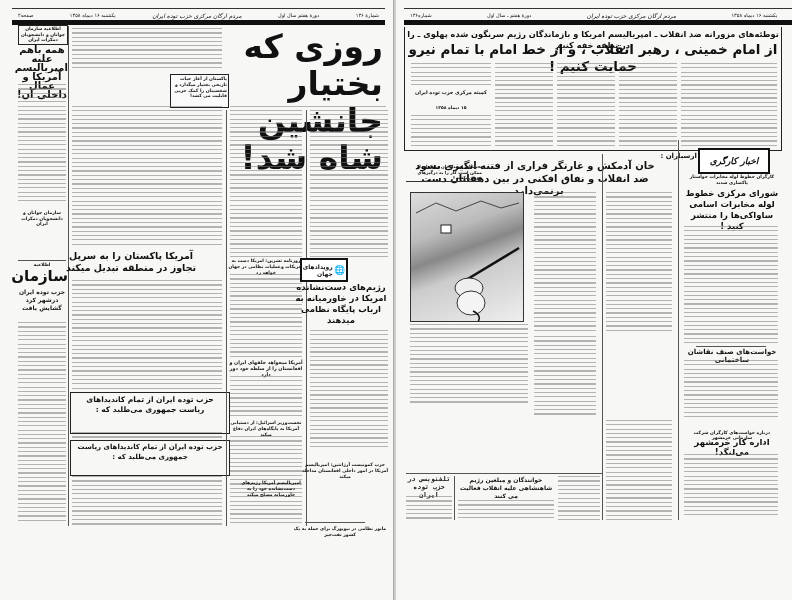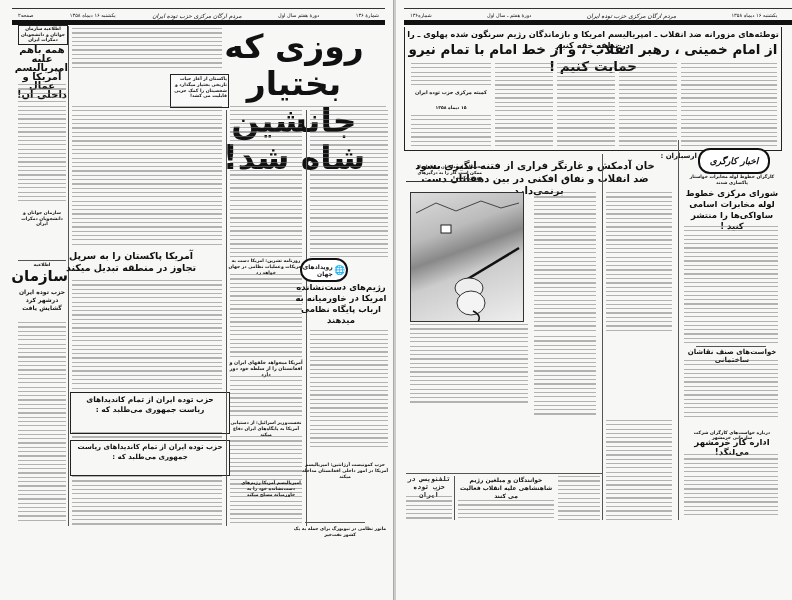--- a/index.html
+++ b/index.html
@@ -17,40 +17,40 @@
   .masthead.r { left:8px; right:10px; }
   .filler { position:absolute; overflow:hidden;
             background:repeating-linear-gradient(to bottom,#7a7a7a 0,#7a7a7a 1.2px,transparent 1.2px,transparent 4.3px);
             opacity:.55; }
   .hd { position:absolute; font-weight:bold; text-align:center; color:#111; line-height:1.15; }
   .box { position:absolute; border:1px solid #222; }
   .rule-v { position:absolute; width:1px; background:#555; }
   .rule-h { position:absolute; height:1px; background:#555; }
   .banner { position:absolute; border:1.5px solid #222; background:#f5f5f3; display:flex;
             align-items:center; justify-content:center; font-weight:bold; text-align:center; }
-  .logo-badge { position:absolute; border:2px solid #111; border-radius:12px; display:flex; align-items:center;
+  .logo-badge { position:absolute; border:2px solid #111; border-radius:0; display:flex; align-items:center;
                 justify-content:center; font-weight:bold; background:#fff; }
   .illus { position:absolute; border:1.5px solid #333; background:
       linear-gradient(160deg,#ddd 0,#bbb 30%,#888 45%,#ccc 60%,#eee 100%); }
 </style>
 </head>
 <body>
 
 <div class="page left">
 
   <div class="masthead" style="direction:ltr;">
     <span style="order:5">شمارهٔ ۱۳۶</span>
     <span style="order:4">دورهٔ هفتم سال اول</span>
     <span class="logo" style="order:3">مردم ارگان مرکزی حزب توده ایران</span>
     <span style="order:2">یکشنبه ۱۶ دیماه ۱۳۵۸</span>
     <span style="order:1">صفحه۲</span>
   </div>
   <div class="mast-bar"></div>
 
-  <div class="hd" style="top:28px; right:10px; width:178px; font-size:33px; line-height:37px; ">
+  <div class="hd" style="top:28px; right:10px; width:178px; font-size:33px; line-height:37px; text-align:right;">
     <div>روزی که بختیار</div>
     <div>جانشین شاه شد!</div>
   </div>
 
   <div class="box" style="top:74px; left:170px; width:55px; height:30px; padding:1px; font-size:4.5px; line-height:5.8px; font-weight:bold; text-align:right; background:#fafafa;">
     <span>پاکستان از آغاز حیات تاریخی بختیار میگذارد و شخصیتان را کمک حزبی قابلیت می کشد!</span>
   </div>
 
   <div class="box" style="top:25px; left:18px; width:48px; height:18px; font-size:4.5px; line-height:5.5px; font-weight:bold; text-align:center;">
     <span>اطلاعیه سازمان جوانان و دانشجویان دمکرات ایران</span>

